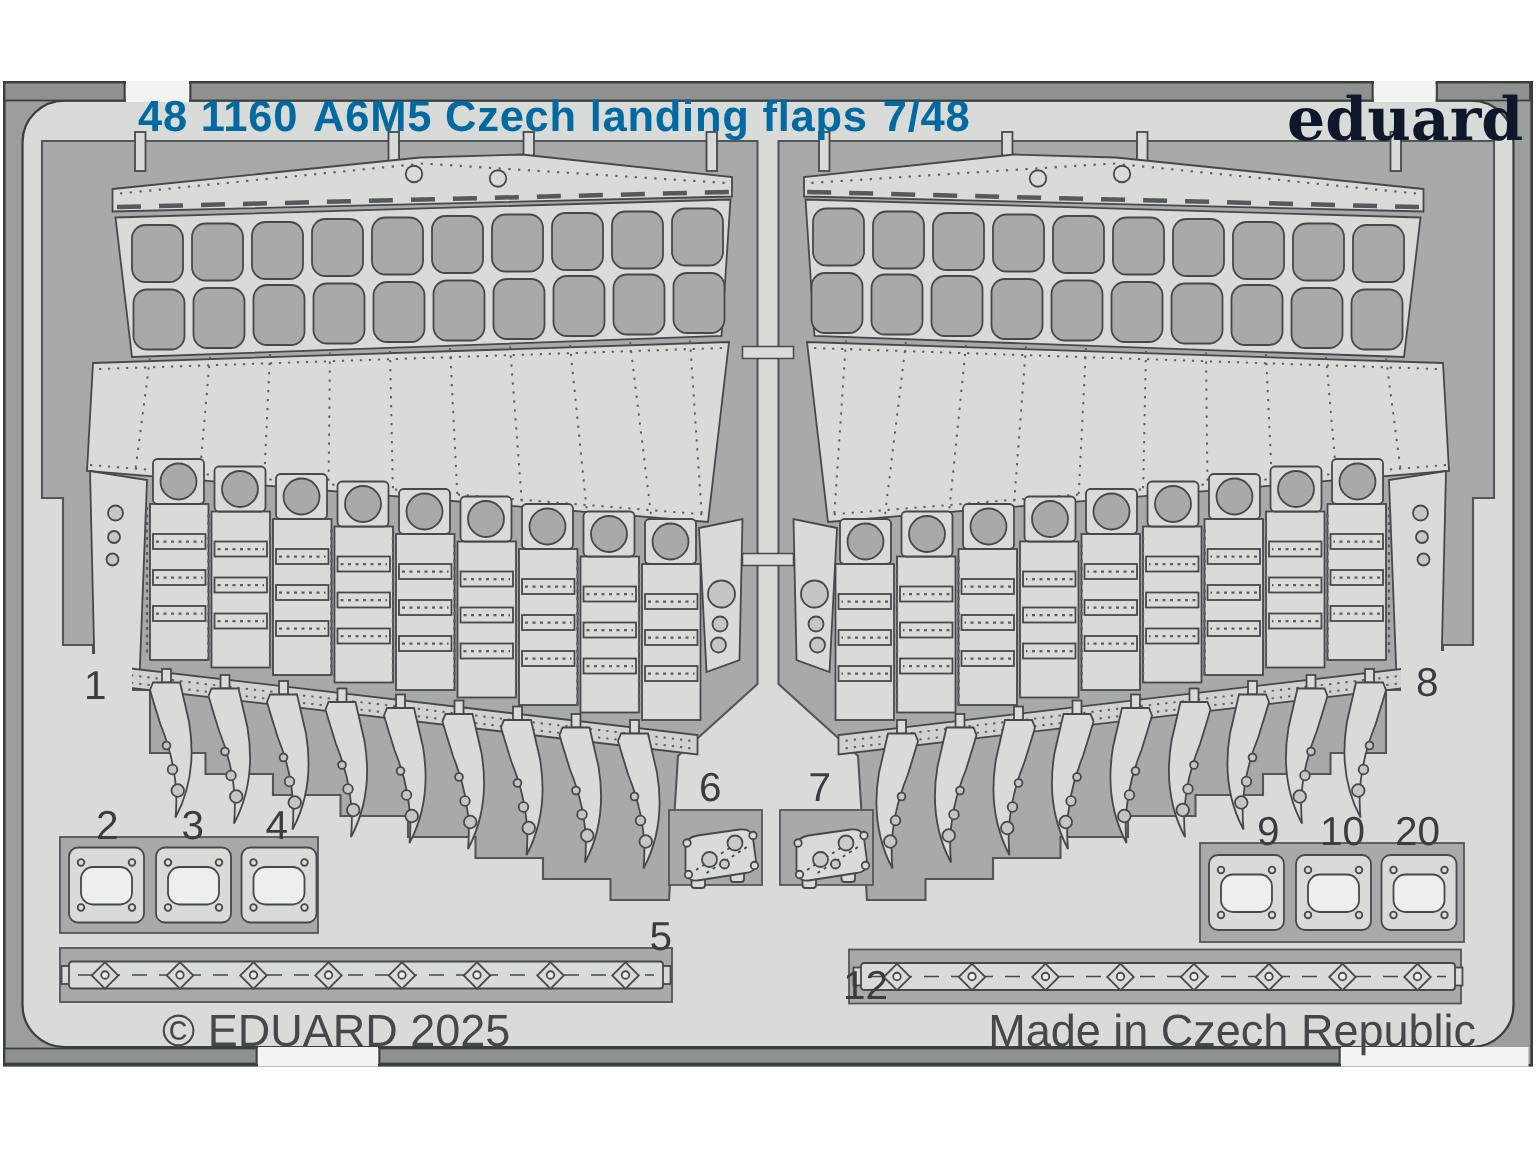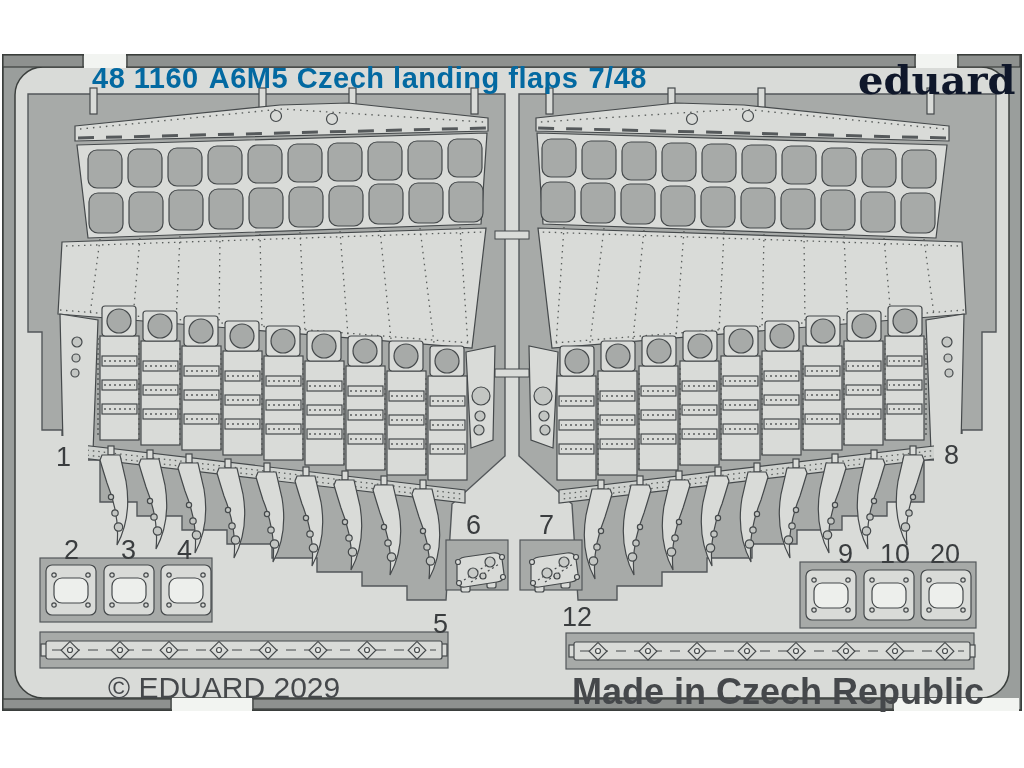--- a/index.html
+++ b/index.html
@@ -5,21 +5,21 @@
   html,body{margin:0;padding:0;background:#ffffff;}
   .stage{position:relative;width:1024px;height:768px;background:#ffffff;overflow:hidden;
          font-family:"Liberation Sans",sans-serif;}
   .stage svg{position:absolute;left:0;top:0;}
   .txt{position:absolute;color:#3a3d3f;white-space:nowrap;}
   .header-line{left:92px;top:62px;display:flex;gap:10px;font-size:29px;font-weight:bold;
                letter-spacing:.5px;color:#0369a1;}
   .brand{left:858px;top:56px;font-family:"DejaVu Serif",serif;font-weight:bold;
          font-size:40px;letter-spacing:0px;color:#0f172a;}
   .footer-left{left:108px;top:671px;font-size:30px;color:#45484b;}
-  .footer-right{right:40px;top:671px;font-size:36px;color:#45484b;font-weight:bold;}
+  .footer-right{right:40px;top:671px;font-size:30px;color:#45484b;}
   .plabel{position:absolute;font-size:27px;color:#3a3d3f;}
 </style>
 </head>
 <body>
 
 <div class="stage">
 
 <svg width="1024" height="768" viewBox="0 0 1024 768">
   <defs>
 
@@ -255,29 +255,29 @@
   <rect x="934" y="434" width="44" height="40" fill="#d9dbd8"></rect>
 </svg>
 
 <div class="txt header-line">
   <span>48 1160</span>
   <span>A6M5 Czech landing flaps</span>
   <span>7/48</span>
 </div>
 <div class="txt brand">eduard</div>
 
-<div class="txt footer-left">© EDUARD 2029</div>
+<div class="txt footer-left">© EDUARD 2025</div>
 <div class="txt footer-right">Made in Czech Republic</div>
 
 <span class="plabel" style="left:56px;top:442px">1</span>
 <span class="plabel" style="left:64px;top:535px">2</span>
 <span class="plabel" style="left:121px;top:535px">3</span>
 <span class="plabel" style="left:177px;top:535px">4</span>
 <span class="plabel" style="left:433px;top:609px">5</span>
 <span class="plabel" style="left:466px;top:510px">6</span>
 <span class="plabel" style="left:539px;top:510px">7</span>
 <span class="plabel" style="left:944px;top:440px">8</span>
 <span class="plabel" style="left:838px;top:539px">9</span>
 <span class="plabel" style="left:880px;top:539px">10</span>
 <span class="plabel" style="left:930px;top:539px">20</span>
-<span class="plabel" style="left:562px;top:602px">12</span>
+<span class="plabel" style="left:562px;top:642px">12</span>
 
 </div>
 
 </body></html>

